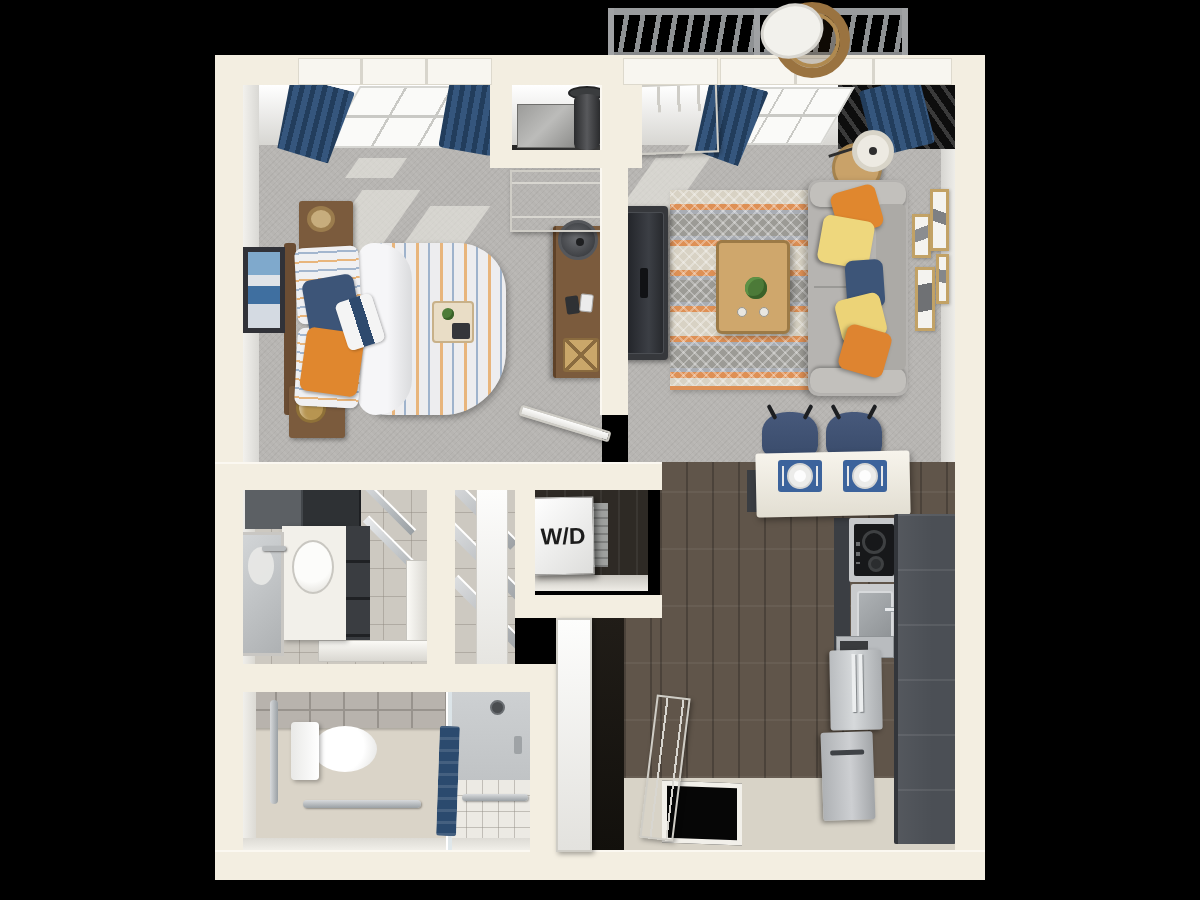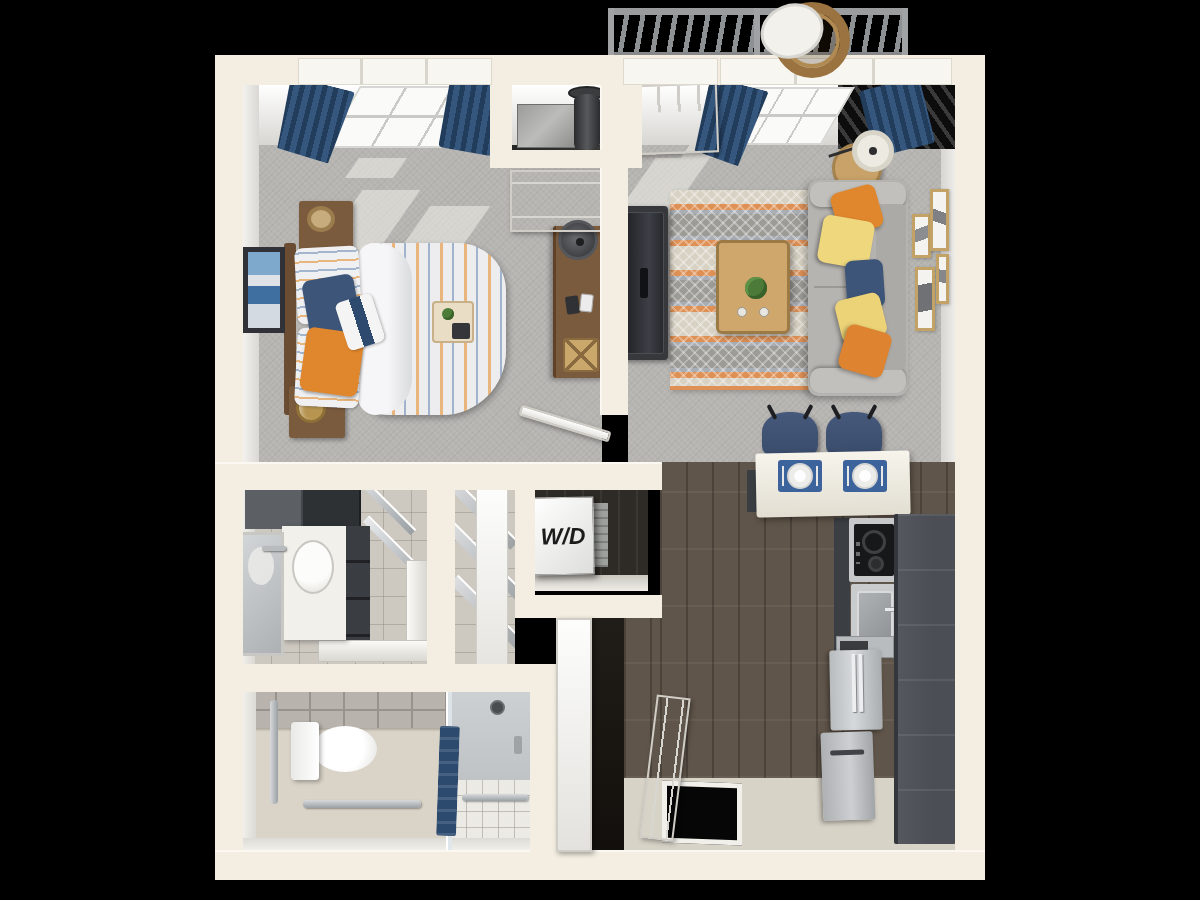--- a/index.html
+++ b/index.html
@@ -1,17 +1,17 @@
 <!DOCTYPE html>
 <html><head>
 <meta charset="utf-8">
 <style>
   html,body{margin:0;padding:0;background:#000;}
   #plan{position:relative;width:1200px;height:900px;background:#000;overflow:hidden;
-        font-family:"Liberation Sans",sans-serif;font-style:italic;}
+        font-family:"Liberation Sans",sans-serif;}
   #plan div{position:absolute;box-sizing:border-box;}
 
   
   .wall{background:#f3eee1;}
   #wall-top{left:215px;top:55px;width:770px;height:30px;z-index:40;}
   #wall-left{left:215px;top:55px;width:28px;height:825px;z-index:40;}
   #wall-right{left:955px;top:55px;width:30px;height:825px;z-index:40;}
   #wall-bottom{left:215px;top:850px;width:770px;height:30px;z-index:40;box-shadow:inset 0 2px 0 #fbf8f1;}
   #wall-divider{left:600px;top:85px;width:28px;height:330px;z-index:40;box-shadow:inset 2px 0 0 #fbf8f1;}
   #wall-band-mid{left:215px;top:462px;width:447px;height:28px;z-index:40;box-shadow:inset 0 2px 0 #fbf8f1;}

